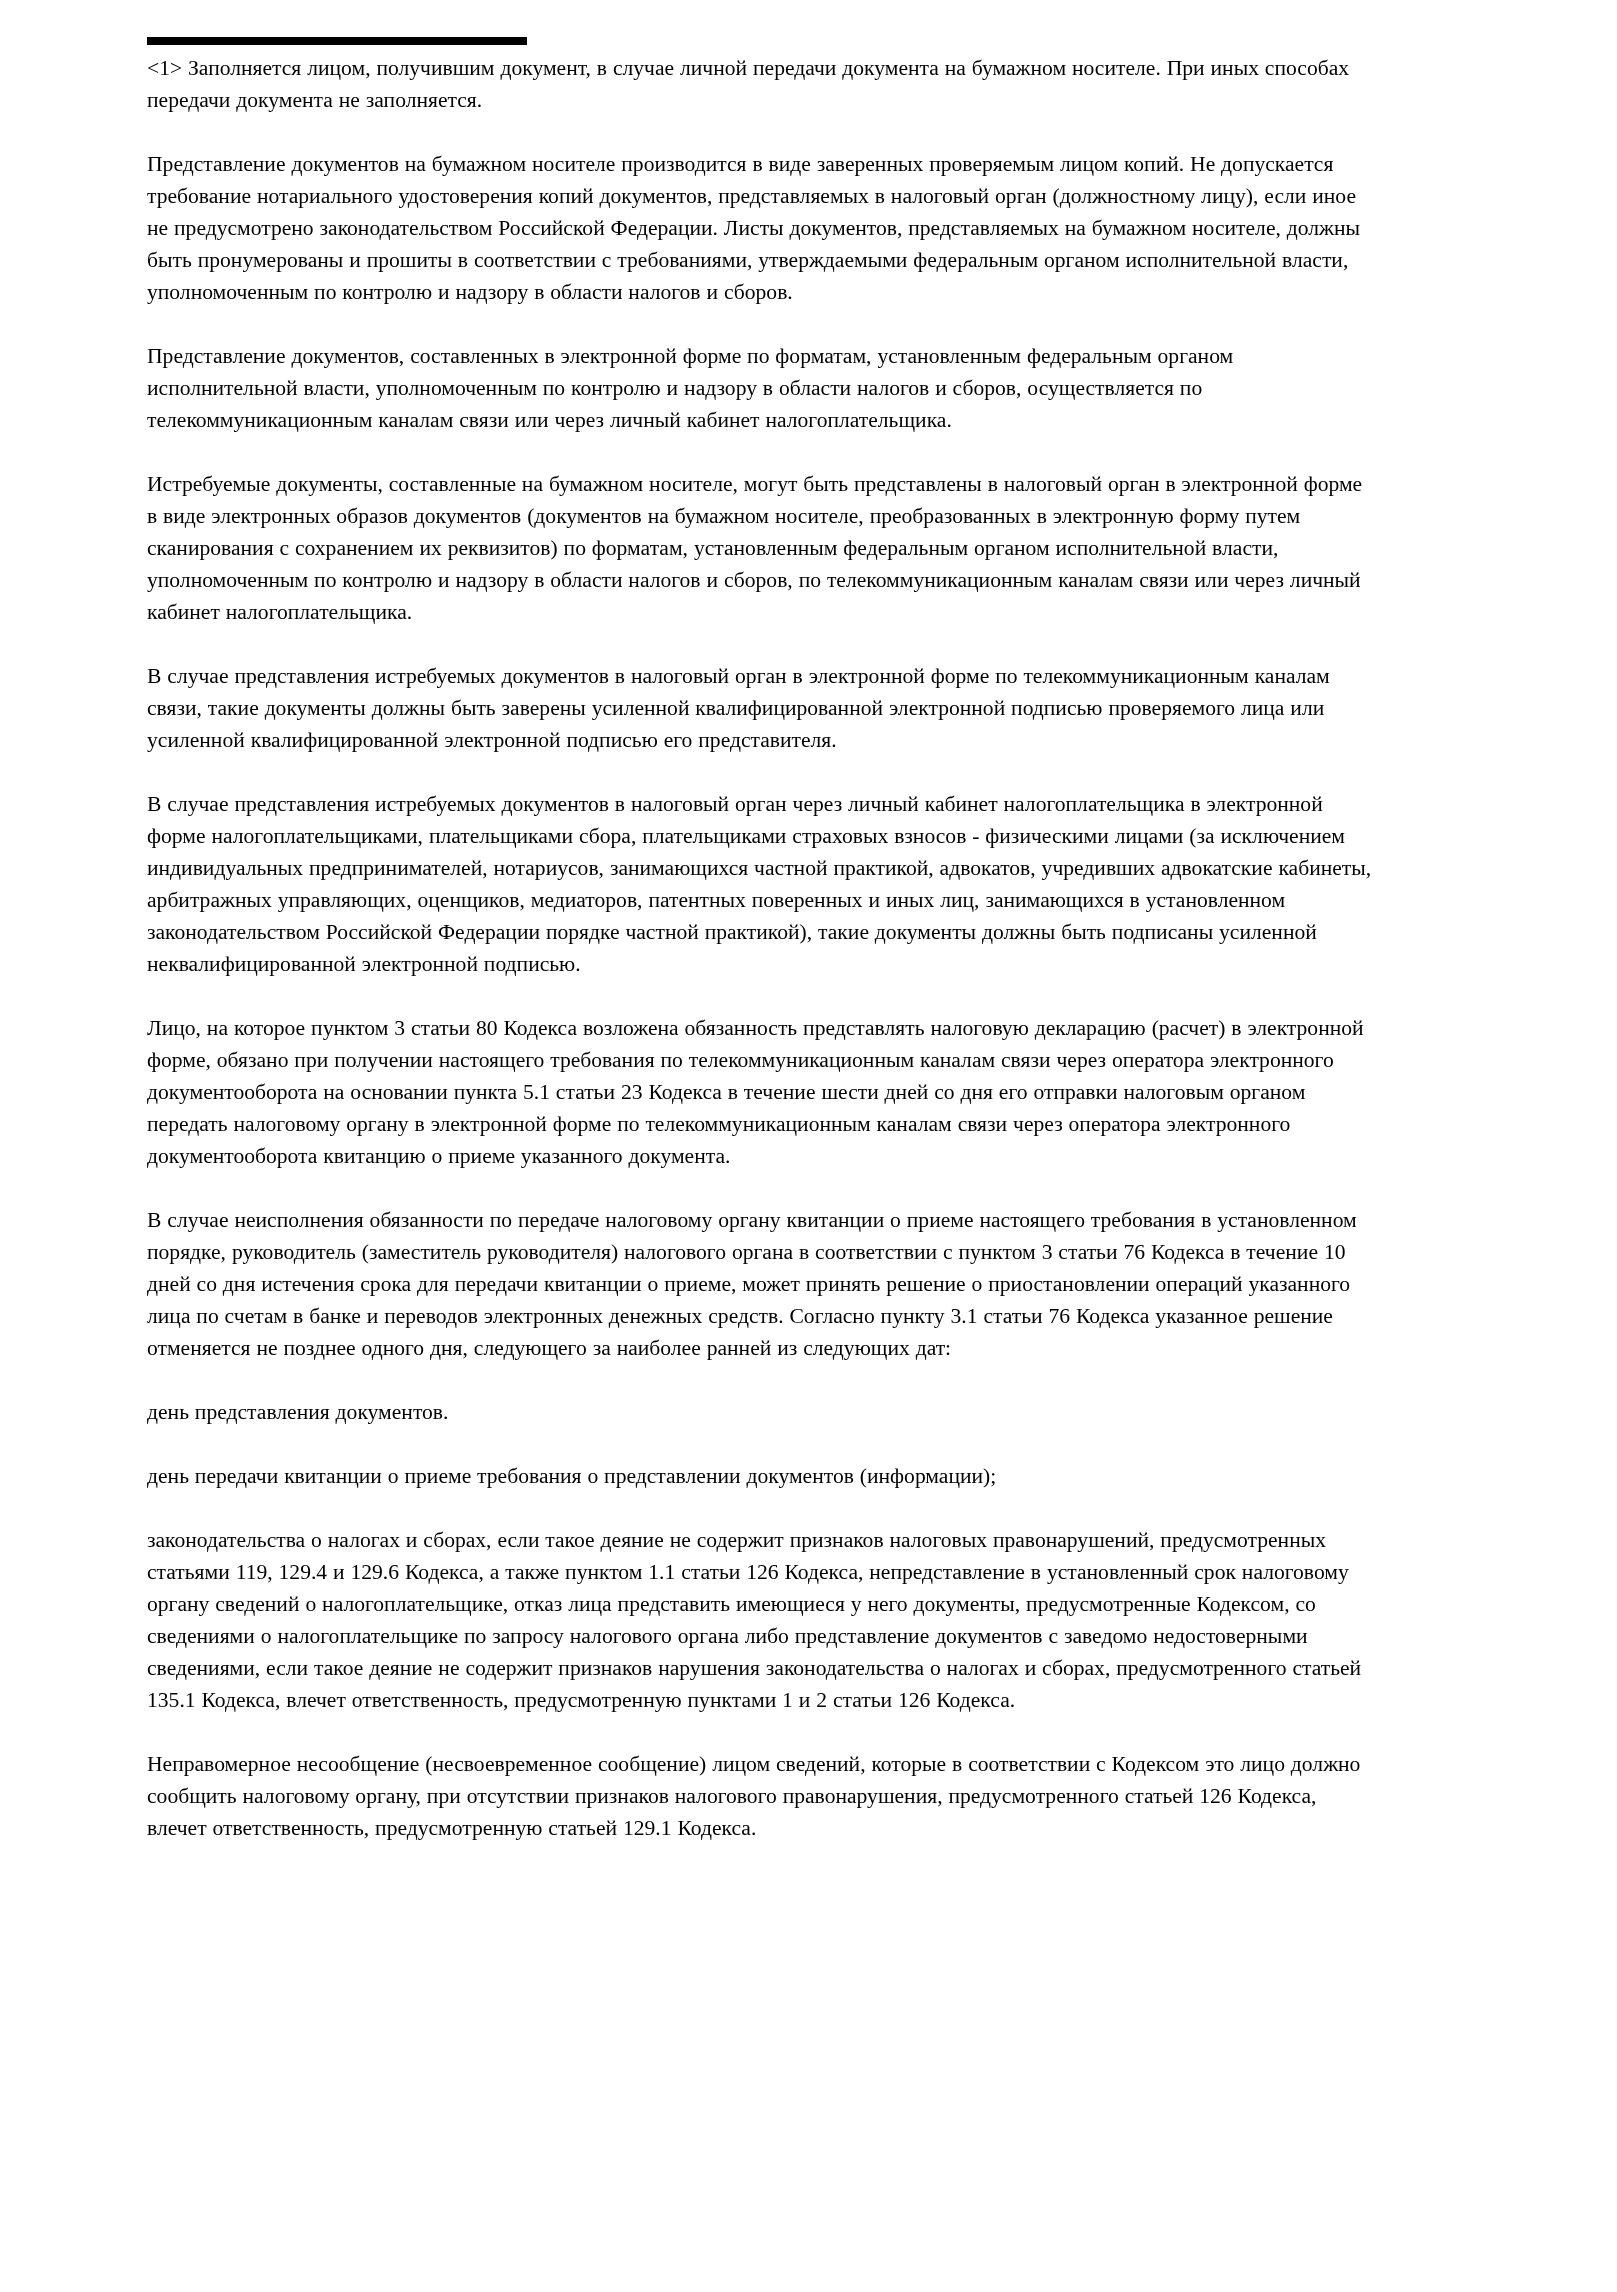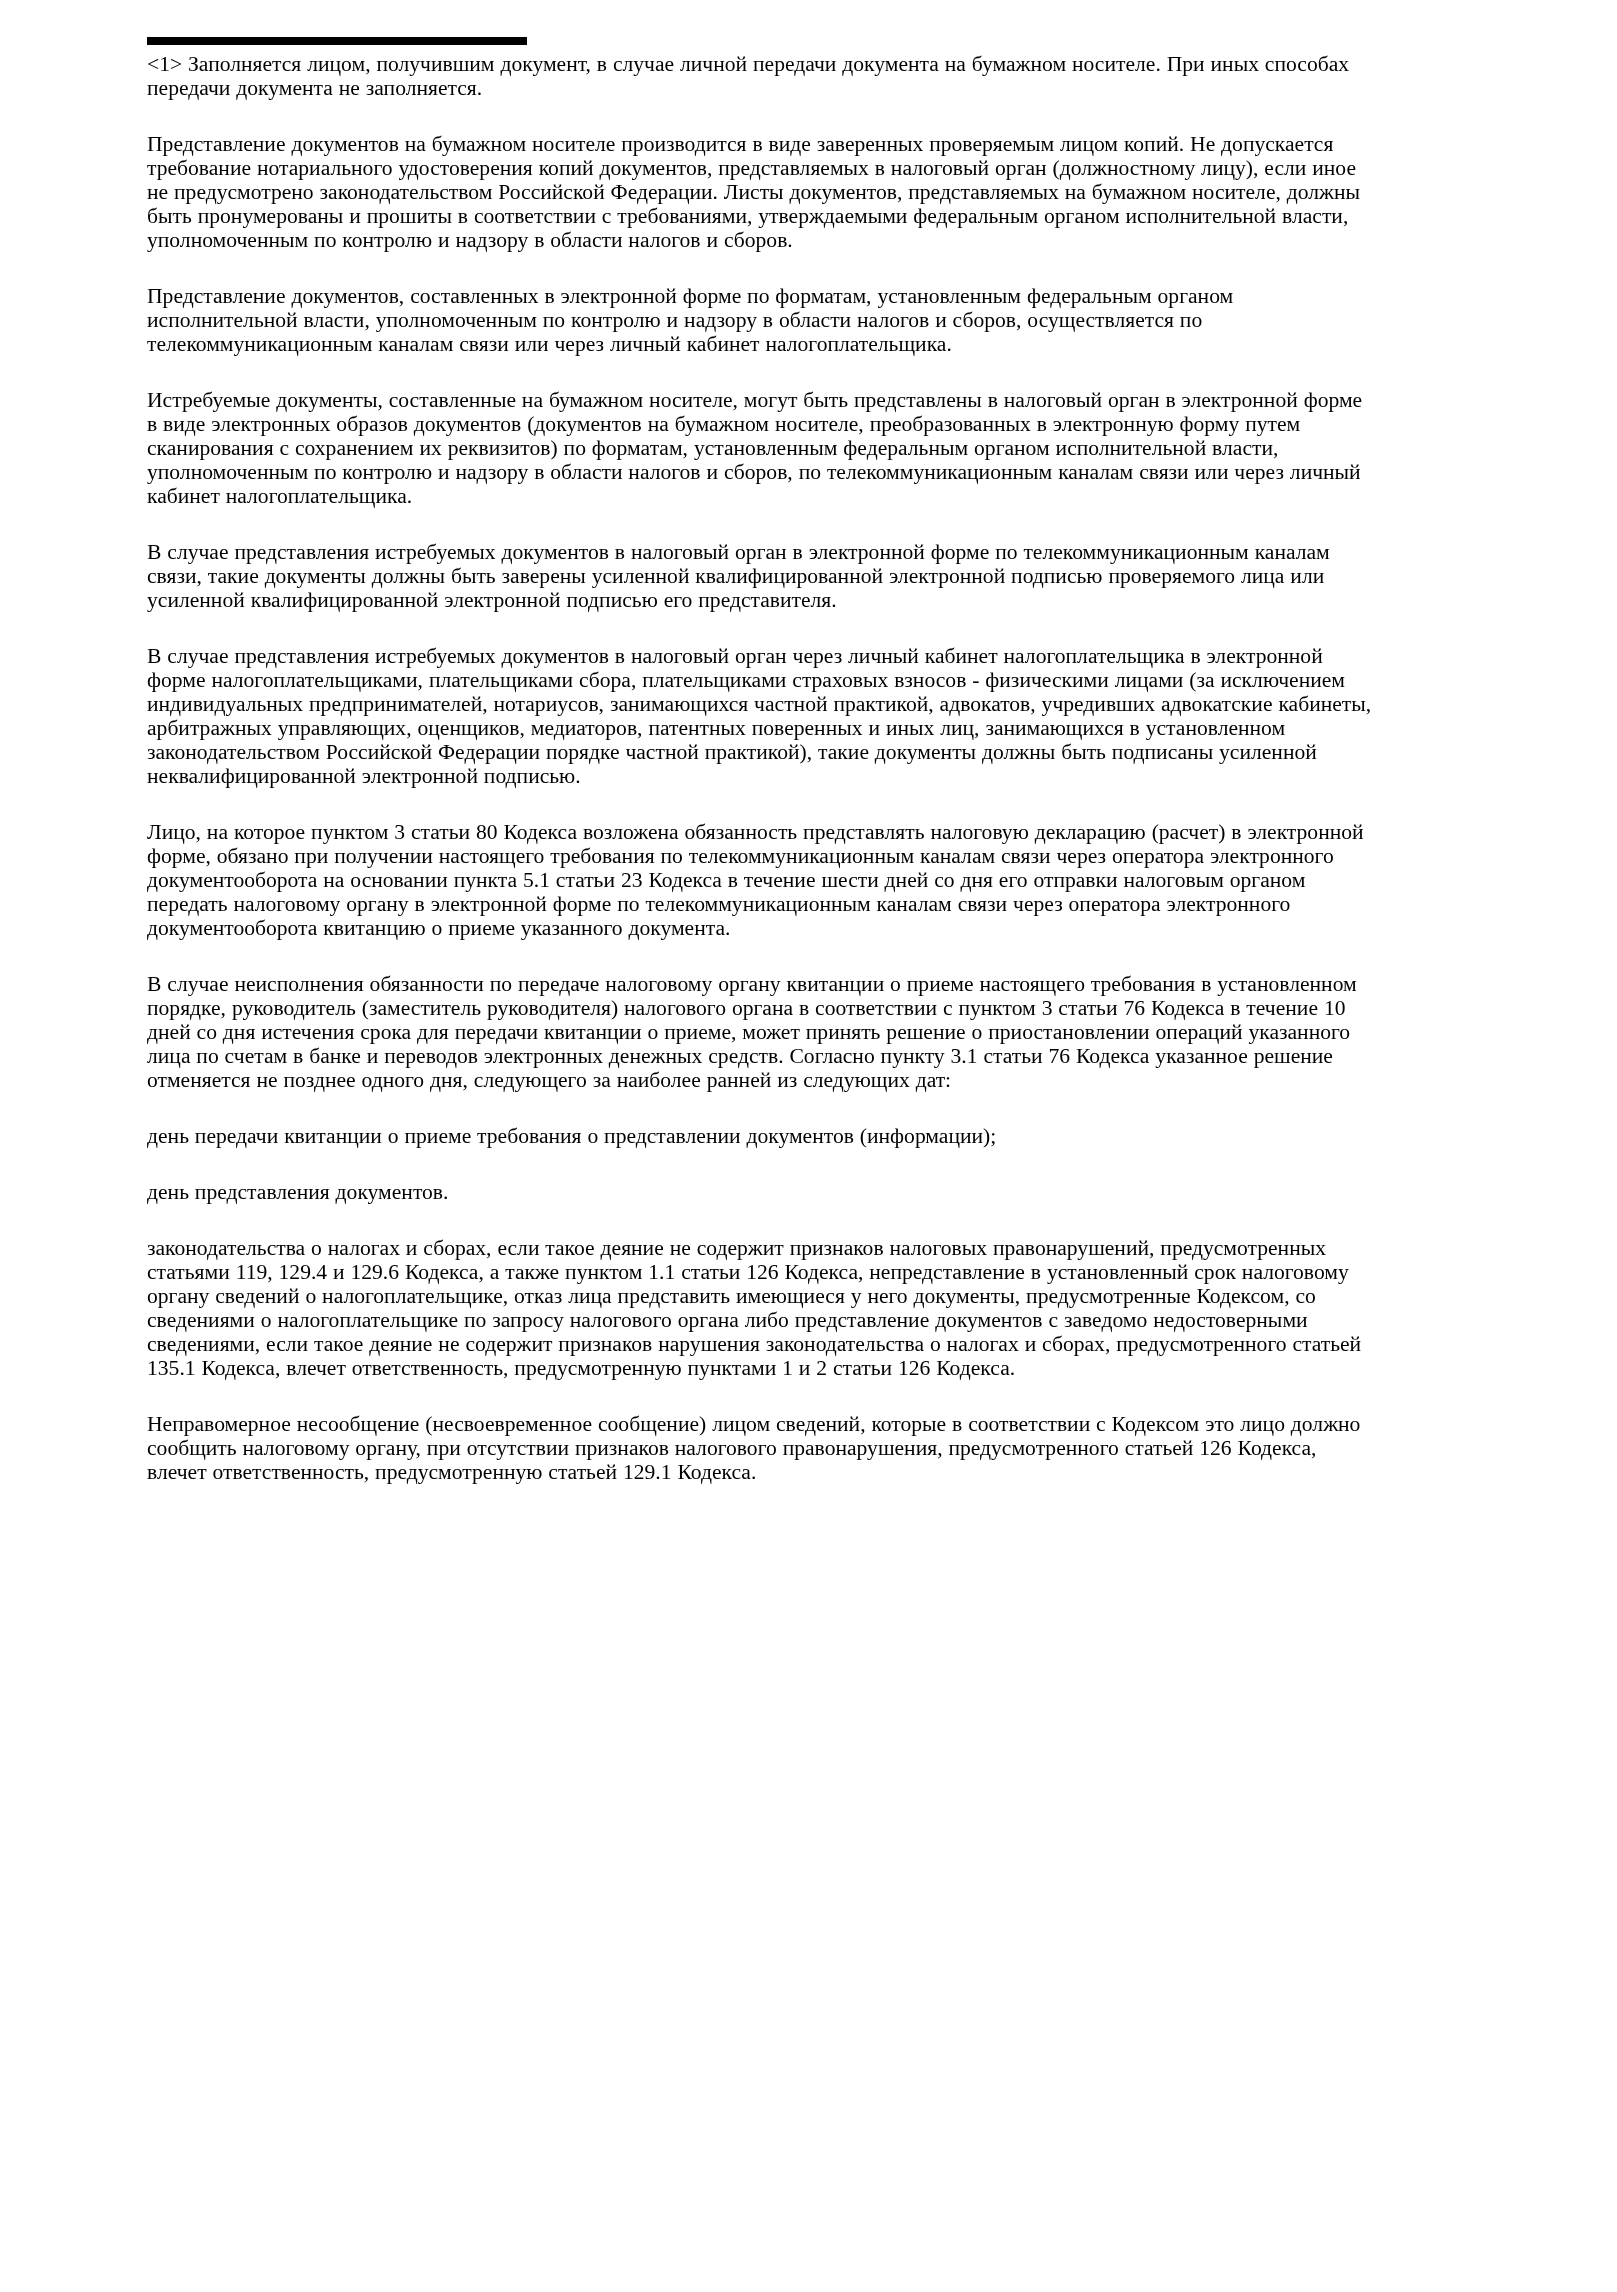--- a/index.html
+++ b/index.html
@@ -21,37 +21,37 @@
   .footnote-divider {
     width: 380px;
     height: 7.8px;
     background: #000000;
     margin: 0 0 6.9px 0;
   }
   .page p {
     width: 1231px;
     margin: 0 16px 32px 0;
     font-size: 21.6px;
-    line-height: 24px;
+    line-height: 32px;
     text-align: left;
     word-spacing: 0.5px;
   }
 </style>
 </head>
 <body>
 
 <div class="page">
   <div class="footnote-divider"></div>
 
   <p>&lt;1&gt; Заполняется лицом, получившим документ, в случае личной передачи документа на бумажном носителе. При иных способах передачи документа не заполняется.</p>
   <p>Представление документов на бумажном носителе производится в виде заверенных проверяемым лицом копий. Не допускается требование нотариального удостоверения копий документов, представляемых в налоговый орган (должностному лицу), если иное не предусмотрено законодательством Российской Федерации. Листы документов, представляемых на бумажном носителе, должны быть пронумерованы и прошиты в соответствии с требованиями, утверждаемыми федеральным органом исполнительной власти, уполномоченным по контролю и надзору в области налогов и сборов.</p>
   <p>Представление документов, составленных в электронной форме по форматам, установленным федеральным органом исполнительной власти, уполномоченным по контролю и надзору в области налогов и сборов, осуществляется по телекоммуникационным каналам связи или через личный кабинет налогоплательщика.</p>
   <p>Истребуемые документы, составленные на бумажном носителе, могут быть представлены в налоговый орган в электронной форме в виде электронных образов документов (документов на бумажном носителе, преобразованных в электронную форму путем сканирования с сохранением их реквизитов) по форматам, установленным федеральным органом исполнительной власти, уполномоченным по контролю и надзору в области налогов и сборов, по телекоммуникационным каналам связи или через личный кабинет налогоплательщика.</p>
   <p>В случае представления истребуемых документов в налоговый орган в электронной форме по телекоммуникационным каналам связи, такие документы должны быть заверены усиленной квалифицированной электронной подписью проверяемого лица или усиленной квалифицированной электронной подписью его представителя.</p>
   <p>В случае представления истребуемых документов в налоговый орган через личный кабинет налогоплательщика в электронной форме налогоплательщиками, плательщиками сбора, плательщиками страховых взносов - физическими лицами (за исключением индивидуальных предпринимателей, нотариусов, занимающихся частной практикой, адвокатов, учредивших адвокатские кабинеты, арбитражных управляющих, оценщиков, медиаторов, патентных поверенных и иных лиц, занимающихся в установленном законодательством Российской Федерации порядке частной практикой), такие документы должны быть подписаны усиленной неквалифицированной электронной подписью.</p>
   <p>Лицо, на которое пунктом 3 статьи 80 Кодекса возложена обязанность представлять налоговую декларацию (расчет) в электронной форме, обязано при получении настоящего требования по телекоммуникационным каналам связи через оператора электронного документооборота на основании пункта 5.1 статьи 23 Кодекса в течение шести дней со дня его отправки налоговым органом передать налоговому органу в электронной форме по телекоммуникационным каналам связи через оператора электронного документооборота квитанцию о приеме указанного документа.</p>
   <p>В случае неисполнения обязанности по передаче налоговому органу квитанции о приеме настоящего требования в установленном порядке, руководитель (заместитель руководителя) налогового органа в соответствии с пунктом 3 статьи 76 Кодекса в течение 10 дней со дня истечения срока для передачи квитанции о приеме, может принять решение о приостановлении операций указанного лица по счетам в банке и переводов электронных денежных средств. Согласно пункту 3.1 статьи 76 Кодекса указанное решение отменяется не позднее одного дня, следующего за наиболее ранней из следующих дат:</p>
+  <p>день представления документов.</p>
   <p>день передачи квитанции о приеме требования о представлении документов (информации);</p>
-  <p>день представления документов.</p>
   <p>законодательства о налогах и сборах, если такое деяние не содержит признаков налоговых правонарушений, предусмотренных статьями 119, 129.4 и 129.6 Кодекса, а также пунктом 1.1 статьи 126 Кодекса, непредставление в установленный срок налоговому органу сведений о налогоплательщике, отказ лица представить имеющиеся у него документы, предусмотренные Кодексом, со сведениями о налогоплательщике по запросу налогового органа либо представление документов с заведомо недостоверными сведениями, если такое деяние не содержит признаков нарушения законодательства о налогах и сборах, предусмотренного статьей 135.1 Кодекса, влечет ответственность, предусмотренную пунктами 1 и 2 статьи 126 Кодекса.</p>
   <p>Неправомерное несообщение (несвоевременное сообщение) лицом сведений, которые в соответствии с Кодексом это лицо должно сообщить налоговому органу, при отсутствии признаков налогового правонарушения, предусмотренного статьей 126 Кодекса, влечет ответственность, предусмотренную статьей 129.1 Кодекса.</p>
 </div>
 
 
 </body></html>

